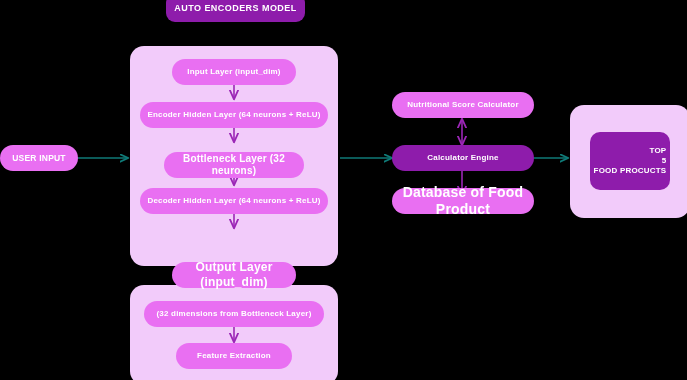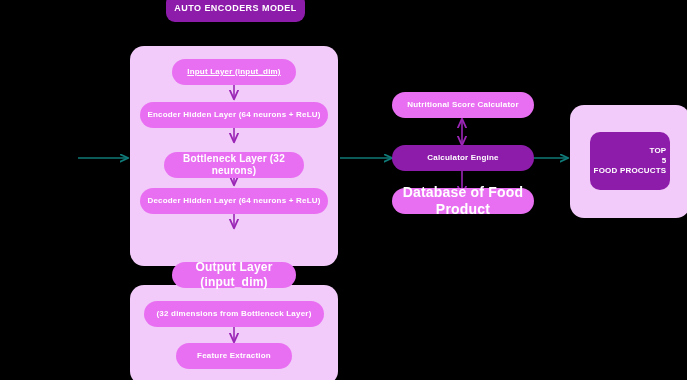--- a/index.html
+++ b/index.html
@@ -114,22 +114,23 @@
 
     <line x1="462" y1="171" x2="462" y2="195" stroke="#9b26b6" stroke-width="1.6" marker-end="url(#ah-purple)"></line>
 
     <line x1="78" y1="158" x2="128" y2="158" stroke="#0f7a77" stroke-width="1.5" marker-end="url(#ah-teal)"></line>
 
     <line x1="340" y1="158" x2="392" y2="158" stroke="#0f7a77" stroke-width="1.5" marker-end="url(#ah-teal)"></line>
 
     <line x1="534" y1="158" x2="568" y2="158" stroke="#0f7a77" stroke-width="1.5" marker-end="url(#ah-teal)"></line>
   </svg>
 
+  <div class="pill pill-light" style="left:0px; top:145px; width:78px; height:26px; font-size:8.5px; border-radius:13px;">USER INPUT</div>
 
-  <div class="pill pill-light" style="left:172px; top:59px; width:124px; height:26px; font-size:8px; border-radius:13px;text-decoration:underline;">Input Layer (input_dim)</div>
+  <div class="pill pill-light" style="left:172px; top:59px; width:124px; height:26px; font-size:8px; border-radius:13px;">Input Layer (input_dim)</div>
 
   <div class="pill pill-light" style="left:140px; top:102px; width:188px; height:26px; font-size:8px; border-radius:13px;">Encoder Hidden Layer (64 neurons + ReLU)</div>
 
   <div class="pill pill-light" style="left:164px; top:145px; width:140px; height:26px; font-size:10px; border-radius:13px;margin-top:7px;">Bottleneck Layer (32 neurons)</div>
 
   <div class="pill pill-light" style="left:140px; top:188px; width:188px; height:26px; font-size:8px; border-radius:13px;">Decoder Hidden Layer (64 neurons + ReLU)</div>
 
   <div class="pill pill-light" style="left:172px; top:228px; width:124px; height:26px; font-size:12px; border-radius:13px;margin-top:34px;">Output Layer (input_dim)</div>
 
   <div class="pill pill-light" style="left:144px; top:301px; width:180px; height:26px; font-size:8px; border-radius:13px;">(32 dimensions from Bottleneck Layer)</div>

